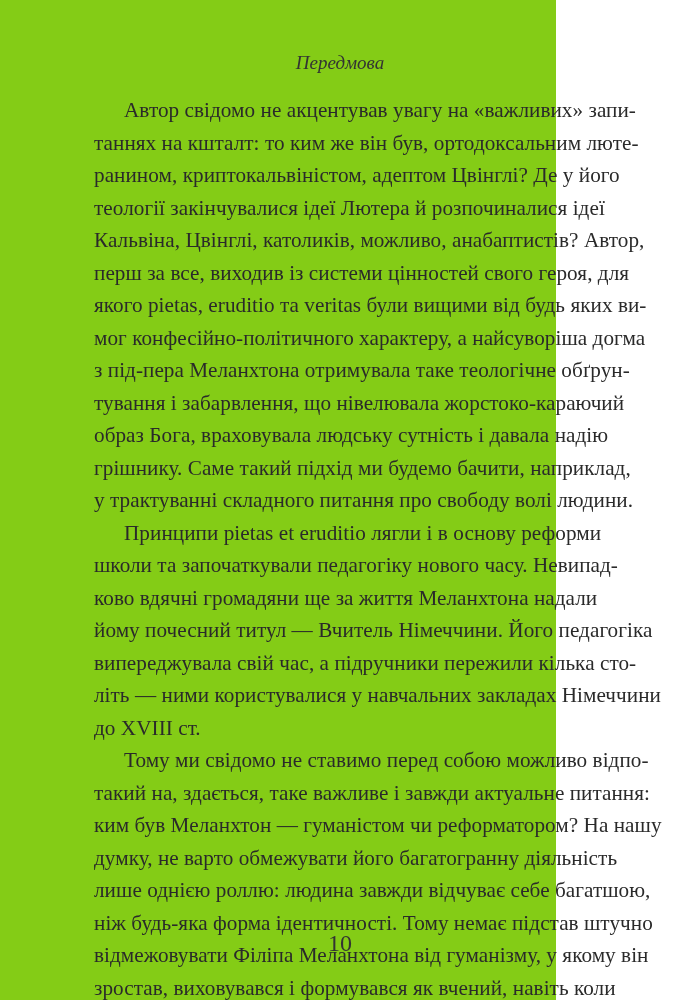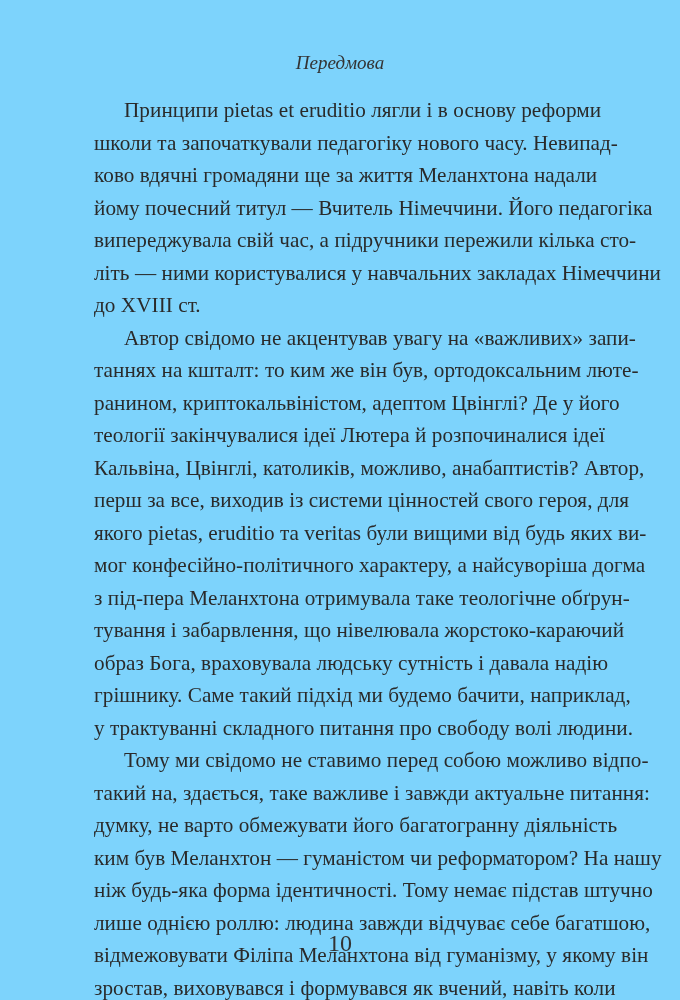--- a/index.html
+++ b/index.html
@@ -11,22 +11,22 @@
       width: 680px;
       height: 1000px;
       position: relative;
       overflow: hidden;
       font-family: "Liberation Serif", "DejaVu Serif", serif;
       color: #2a2a2a;
     }
     .page {
       position: absolute;
       left: 0; top: 0;
-      width: 680px; height: 1000px;
-      background: #7dd3fc;
+      width: 556px; height: 1000px;
+      background: #84cc16;
       text-decoration: underline;
     }
     .running-head {
       position: absolute;
       top: 52px;
       left: 0;
       width: 680px;
       text-align: center;
       font-style: italic;
       font-size: 19px;
@@ -66,52 +66,52 @@
   </style>
 </head>
 <body>
 
 <div class="page">
   <div class="running-head">Передмова</div>
 
   <div class="body-text">
 
     <div>
-      <span class="line indent">Принципи pietas et eruditio лягли і в основу реформи</span>
-      <span class="line">школи та започаткували педагогіку нового часу. Невипад-</span>
-      <span class="line">ково вдячні громадяни ще за життя Меланхтона надали</span>
-      <span class="line">йому почесний титул — Вчитель Німеччини. Його педагогіка</span>
-      <span class="line">випереджувала свій час, а підручники пережили кілька сто-</span>
-      <span class="line">літь — ними користувалися у навчальних закладах Німеччини</span>
-      <span class="line last">до XVIII ст.</span>
-    </div>
-
-    <div>
       <span class="line indent">Автор свідомо не акцентував увагу на «важливих» запи-</span>
       <span class="line">таннях на кшталт: то ким же він був, ортодоксальним люте-</span>
       <span class="line">ранином, криптокальвіністом, адептом Цвінглі? Де у його</span>
       <span class="line">теології закінчувалися ідеї Лютера й розпочиналися ідеї</span>
       <span class="line">Кальвіна, Цвінглі, католиків, можливо, анабаптистів? Автор,</span>
       <span class="line">перш за все, виходив із системи цінностей свого героя, для</span>
       <span class="line">якого pietas, eruditio та veritas були вищими від будь яких ви-</span>
       <span class="line">мог конфесійно-політичного характеру, а найсуворіша догма</span>
       <span class="line">з під-пера Меланхтона отримувала таке теологічне обґрун-</span>
       <span class="line">тування і забарвлення, що нівелювала жорстоко-караючий</span>
       <span class="line">образ Бога, враховувала людську сутність і давала надію</span>
       <span class="line">грішнику. Саме такий підхід ми будемо бачити, наприклад,</span>
       <span class="line last">у трактуванні складного питання про свободу волі людини.</span>
     </div>
 
     <div>
+      <span class="line indent">Принципи pietas et eruditio лягли і в основу реформи</span>
+      <span class="line">школи та започаткували педагогіку нового часу. Невипад-</span>
+      <span class="line">ково вдячні громадяни ще за життя Меланхтона надали</span>
+      <span class="line">йому почесний титул — Вчитель Німеччини. Його педагогіка</span>
+      <span class="line">випереджувала свій час, а підручники пережили кілька сто-</span>
+      <span class="line">літь — ними користувалися у навчальних закладах Німеччини</span>
+      <span class="line last">до XVIII ст.</span>
+    </div>
+
+    <div>
       <span class="line indent">Тому ми свідомо не ставимо перед собою можливо відпо-</span>
       <span class="line">такий на, здається, таке важливе і завжди актуальне питання:</span>
+      <span class="line">ким був Меланхтон — гуманістом чи реформатором? На нашу</span>
       <span class="line">думку, не варто обмежувати його багатогранну діяльність</span>
-      <span class="line">ким був Меланхтон — гуманістом чи реформатором? На нашу</span>
+      <span class="line">лише однією роллю: людина завжди відчуває себе багатшою,</span>
       <span class="line">ніж будь-яка форма ідентичності. Тому немає підстав штучно</span>
-      <span class="line">лише однією роллю: людина завжди відчуває себе багатшою,</span>
       <span class="line">відмежовувати Філіпа Меланхтона від гуманізму, у якому він</span>
       <span class="line">зростав, виховувався і формувався як вчений, навіть коли</span>
 
     </div>
   </div>
 
   <div class="folio">10</div>
 </div>
 
 </body></html>

